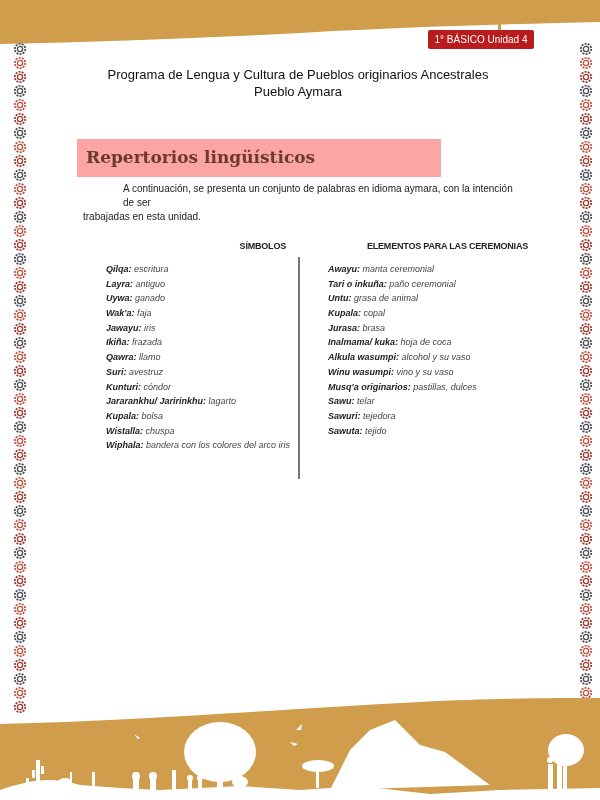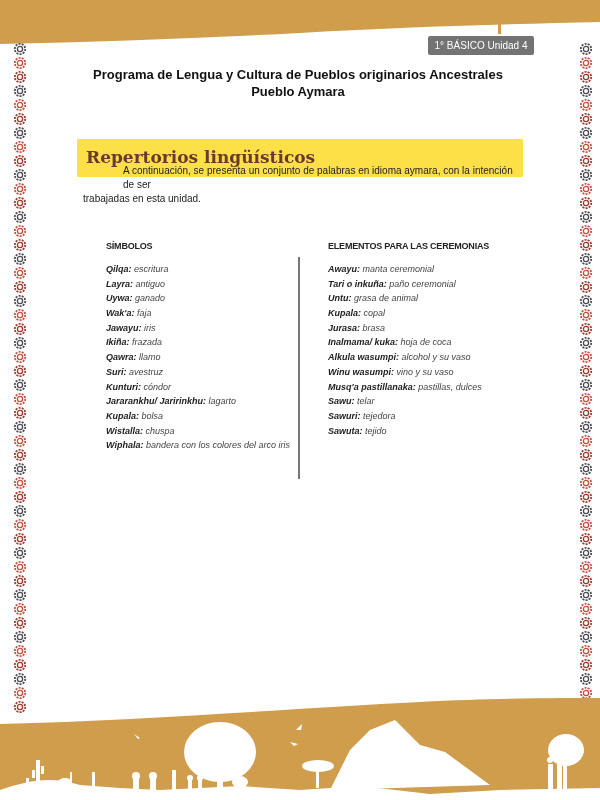--- a/index.html
+++ b/index.html
@@ -4,51 +4,51 @@
 <style>
   html, body { margin: 0; padding: 0; }
   body {
     width: 600px; height: 800px; position: relative; overflow: hidden;
     background: #ffffff;
     font-family: "Liberation Sans", sans-serif;
   }
   .top-banner { position: absolute; left: 0; top: 0; width: 600px; height: 50px; }
   .bottom-banner { position: absolute; left: 0; top: 690px; width: 600px; height: 110px; }
   .unit-badge {
-    position: absolute; left: 428px; top: 36px; width: 106px; height: 19px;
-    background: #737373; color: #fff; border-radius: 2px;
+    position: absolute; left: 428px; top: 30px; width: 106px; height: 19px;
+    background: #b91c1c; color: #fff; border-radius: 2px;
     font-size: 10px; line-height: 19px; text-align: center;
   }
   .unit-stem { position: absolute; left: 498px; top: 24px; width: 3px; height: 10px; background: #cf9d4c; }
   .border-col { position: absolute; top: 42px; width: 16px; }
   .border-col.left { left: 12px; }
   .border-col.right { left: 578px; }
   .border-col .knot { width: 16px; height: 14px; display: block; }
   .doc-title {
     position: absolute; left: 0; top: 66px; width: 596px; text-align: center;
-    font-weight: bold; font-size: 13px; line-height: 17px; color: #111;
+    font-weight: normal; font-size: 13px; line-height: 17px; color: #111;
   }
   .section-bar {
-    position: absolute; left: 77px; top: 139px; width: 446px; height: 38px;
-    background: #fde047;
+    position: absolute; left: 77px; top: 139px; width: 364px; height: 38px;
+    background: #fca5a5;
   }
   .section-bar h2 {
     margin: 0; padding-left: 9px; line-height: 36px;
     font-family: "DejaVu Serif", serif; font-weight: bold; font-size: 17px;
     color: #6b3a2c;
   }
   .intro {
-    position: absolute; left: 83px; top: 164px; width: 440px;
+    position: absolute; left: 83px; top: 182px; width: 440px;
     font-size: 10px; line-height: 14px; color: #222;
   }
   .intro .indent { padding-left: 40px; }
   .col { position: absolute; top: 241px; font-size: 9px; color: #444; }
   .col.left { left: 106px; width: 180px; }
   .col.right { left: 328px; width: 200px; }
-  .col h3 { margin: 0 0 11px 0; font-size: 9px; font-weight: bold; color: #222; letter-spacing: -0.2px; }
+  .col h3 { margin: 0 0 11px 0; font-size: 9px; font-weight: bold; color: #222; letter-spacing: -0.2px; text-align: right; }
   .col ul { list-style: none; margin: 0; padding: 0; font-style: italic; }
   .col li { height: 14.7px; line-height: 14.7px; white-space: nowrap; }
   .col li b { color: #222; }
   .divider { position: absolute; left: 298px; top: 257px; width: 2px; height: 222px; background: #777; }
 </style>
 </head>
 <body>
 
 <svg class="top-banner" viewBox="0 0 600 50" preserveAspectRatio="none">
   <path d="M0 0 H600 V22 C520 24 420 26 300 33 C200 38 100 42 0 44 Z" fill="#cf9d4c"></path>
@@ -484,21 +484,21 @@
   <h3>ELEMENTOS PARA LAS CEREMONIAS</h3>
   <ul id="ceremonies-list">
       <li><b>Awayu:</b><span> manta ceremonial</span></li>
       <li><b>Tari o inkuña:</b><span> paño ceremonial</span></li>
       <li><b>Untu:</b><span> grasa de animal</span></li>
       <li><b>Kupala:</b><span> copal</span></li>
       <li><b>Jurasa:</b><span> brasa</span></li>
       <li><b>Inalmama/ kuka:</b><span> hoja de coca</span></li>
       <li><b>Alkula wasumpi:</b><span> alcohol y su vaso</span></li>
       <li><b>Winu wasumpi:</b><span> vino y su vaso</span></li>
-      <li><b>Musq'a pastillanaka:</b><span> pastillas, dulces</span></li>
+      <li><b>Musq'a originarios:</b><span> pastillas, dulces</span></li>
       <li><b>Sawu:</b><span> telar</span></li>
       <li><b>Sawuri:</b><span> tejedora</span></li>
       <li><b>Sawuta:</b><span> tejido</span></li>
     </ul>
 </div>
 
 <svg class="bottom-banner" viewBox="0 0 600 110" preserveAspectRatio="none">
   <path d="M0 34 C150 30 300 18 420 12 C500 8 560 8 600 8 V110 H0 Z" fill="#cf9d4c"></path>
   <g fill="#ffffff">
     <path d="M0 100 C30 90 50 86 80 95 L120 98 L160 100 L240 96 L300 100 L360 96 L430 104 L500 100 L600 98 V110 H0 Z"></path>

